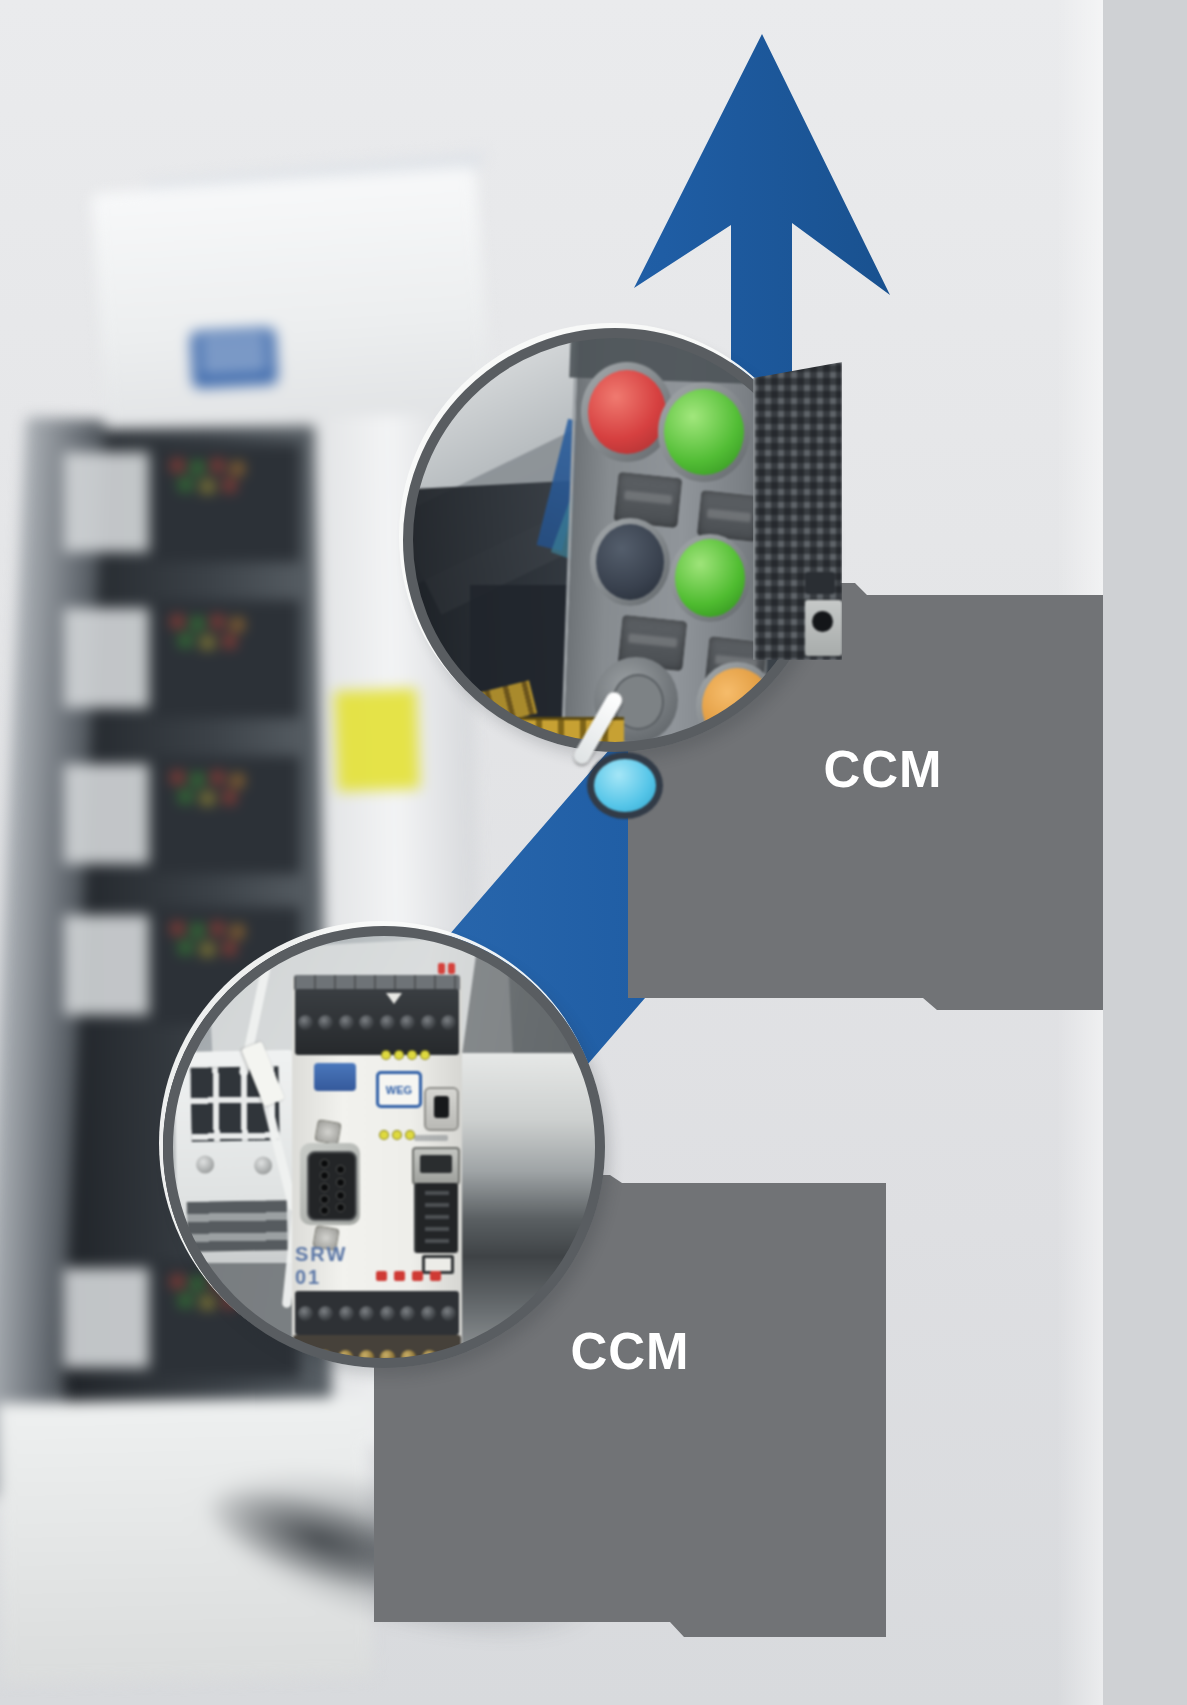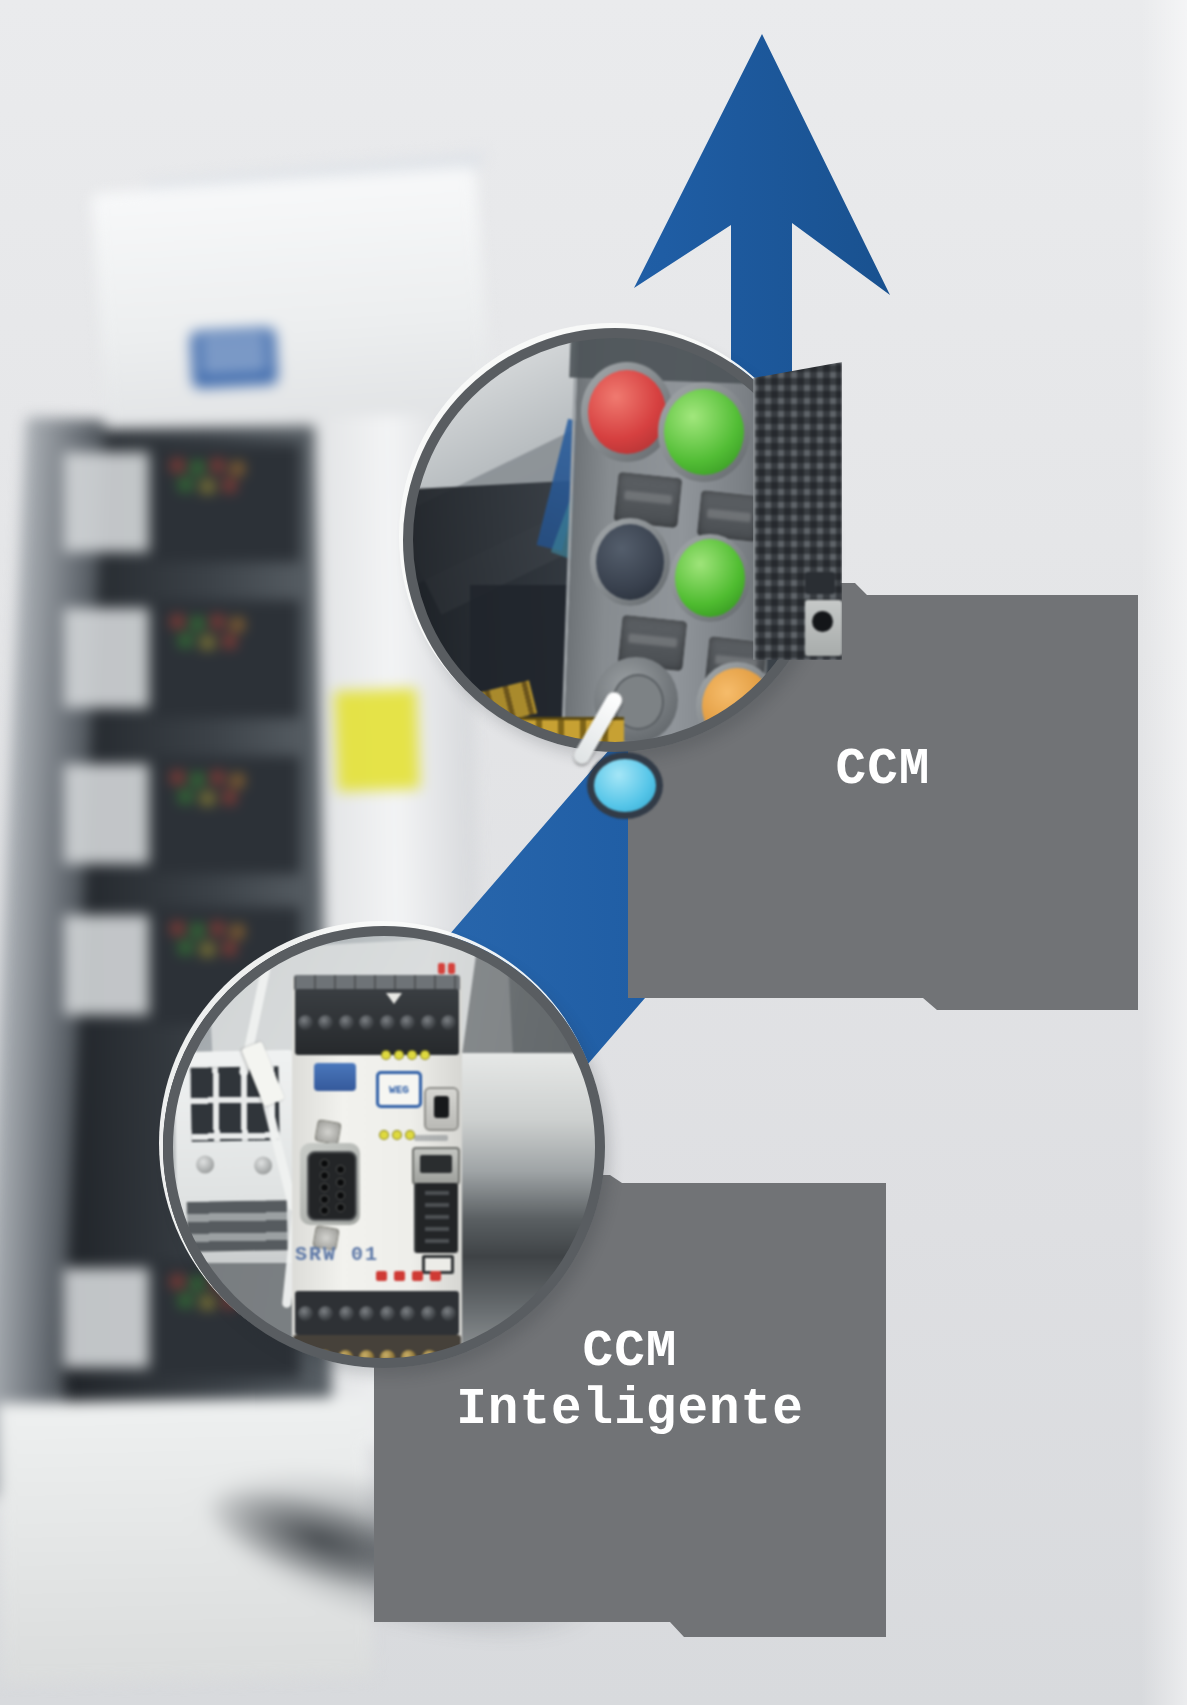--- a/index.html
+++ b/index.html
@@ -3,22 +3,22 @@
 <meta charset="utf-8">
 <style>
   :root{
     --arrow-blue:#1f5da4; --card-gray:#717376; --card-text:#ffffff;
     --background-gray:#e4e5e7; --rim-gray:#595d61;
     --pushbutton-red:#d64040; --pushbutton-green:#52bd35; --pushbutton-dark:#39414e;
     --pushbutton-orange:#e09a3e; --pushbutton-cyan:#55c5e8;
     --led-yellow:#ded93f; --led-red:#cf3a34; --weg-blue:#2e5ea6;
   }
   html,body{margin:0;padding:0;background:#cfd1d4;}
-  .stage{position:relative;width:1187px;height:1705px;overflow:hidden;
-    font-family:Liberation Mono, monospace;}
+  .stage{position:relative;width:1103px;height:1705px;overflow:hidden;
+    font-family:Liberation Sans, sans-serif;}
   .abs{position:absolute;}
   
   .bg{inset:0;background:linear-gradient(180deg,#eaebed 0%,#e4e5e7 38%,#dedfe2 72%,#d8dadd 100%);}
   .bg-right{top:0;right:0;width:46px;height:100%;background:linear-gradient(90deg,rgba(255,255,255,0),rgba(255,255,255,.5));}
   
   .cabinet{inset:0;filter:blur(7px);z-index:1;}
   .cab-top{left:100px;top:180px;width:385px;height:268px;border-radius:8px;transform:rotate(-4deg);
     background:linear-gradient(180deg,#f7f8f9 0%,#eceeef 55%,#dfe1e3 100%);}
   .cab-top-roof{left:130px;top:168px;width:340px;height:70px;background:#dfe3e8;transform:rotate(-5deg) skewX(-30deg);}
   .weg-big{left:192px;top:330px;width:84px;height:56px;border-radius:6px;background:var(--weg-blue);transform:rotate(-3deg);}
@@ -217,21 +217,20 @@
 
   <div class="abs card card-conv">
     <div class="card-text">
       <div>CCM</div>
     </div>
   </div>
 
   <div class="abs card card-intel">
     <div class="card-text">
       <div>CCM</div>
-      <div>Inteligente</div>
     </div>
   </div>
 
   <div class="abs circle circle-top">
     <div class="photo">
       <div class="soft">
         <div class="abs t-bg"></div>
         <div class="abs t-wedge"></div>
         <div class="abs t-wedge2"></div>
         <div class="abs t-darkleft"></div>

